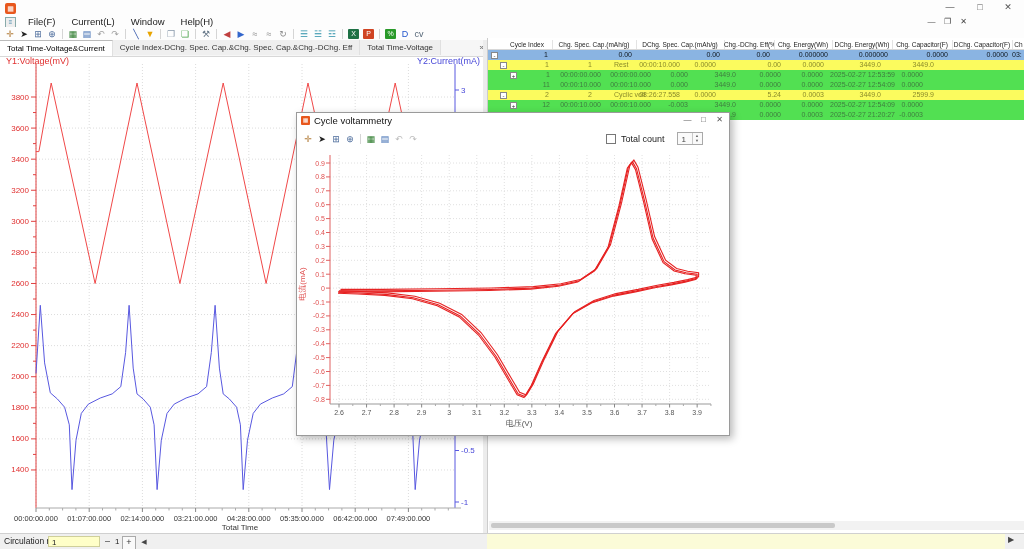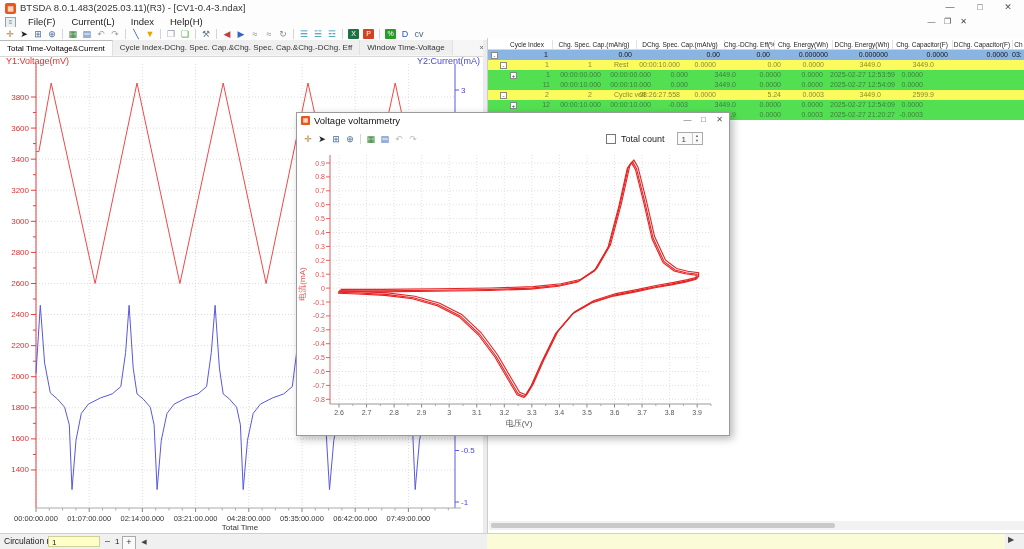--- a/index.html
+++ b/index.html
@@ -72,29 +72,28 @@
   #circ-prev{left:138px;top:1.5px;width:12px;height:12px;font-size:7px;line-height:12px;text-align:center;color:#444}
   #filterbar{left:487px;top:534px;width:518px;height:15px;background:#fbfbd8}
   #filter-next{left:1008px;top:535px;font-size:8px;color:#444}
   text{font-family:"Liberation Sans",sans-serif}
 </style>
 </head>
 <body>
 
 <div id="titlebar" class="abs">
   <div id="app-icon" class="abs">▦</div>
-  <div id="app-title" class="abs">BTSDA 8.0.1.483(2025.03.11)(R3) - [CV1-0.4-3.ndax]</div>
   <div class="winctl abs" style="right:62px">—</div>
   <div class="winctl abs" style="right:32px">□</div>
   <div class="winctl abs" style="right:4px">✕</div>
 </div>
 
 <div id="menubar" class="abs"></div>
 <div id="doc-icon" class="abs">≡</div>
-<div id="menu-items" class="abs"><span class="menu-item">File(F)</span><span class="menu-item">Current(L)</span><span class="menu-item">Index</span><span class="menu-item">Help(H)</span></div>
+<div id="menu-items" class="abs"><span class="menu-item">File(F)</span><span class="menu-item">Current(L)</span><span class="menu-item">Window</span><span class="menu-item">Help(H)</span></div>
 <div class="mdictl abs" style="right:86px">—</div>
 <div class="mdictl abs" style="right:70px">❐</div>
 <div class="mdictl abs" style="right:54px">✕</div>
 
 <div id="toolbar" class="abs">
     <div class="tb-icon" style="color: rgb(176, 122, 53);">✛</div>
     <div class="tb-icon" style="color: rgb(34, 34, 34);">➤</div>
     <div class="tb-icon" style="color: rgb(74, 106, 154);">⊞</div>
     <div class="tb-icon" style="color: rgb(74, 106, 154);">⊕</div>
     <div class="tsep"></div>
@@ -122,21 +121,21 @@
     <div class="tb-icon" style="color: rgb(42, 144, 168);">☲</div>
     <div class="tsep"></div>
     <div class="tb-box" style="background: rgb(30, 113, 69);">X</div>
     <div class="tb-box" style="background: rgb(208, 68, 35);">P</div>
     <div class="tsep"></div>
     <div class="tb-box" style="background: rgb(42, 154, 42);">%</div>
     <div class="tb-icon" style="color: rgb(34, 85, 204);">D</div>
     <div class="tb-icon" style="color: rgb(85, 102, 119);">cv</div>
   </div>
 
-<div id="tabbar" class="abs"><span class="tab active">Total Time-Voltage&amp;Current</span><span class="tab">Cycle Index-DChg. Spec. Cap.&amp;Chg. Spec. Cap.&amp;Chg.-DChg. Eff</span><span class="tab">Window Time-Voltage</span></div>
+<div id="tabbar" class="abs"><span class="tab active">Total Time-Voltage&amp;Current</span><span class="tab">Cycle Index-DChg. Spec. Cap.&amp;Chg. Spec. Cap.&amp;Chg.-DChg. Eff</span><span class="tab">Total Time-Voltage</span></div>
 <div id="tab-more" class="abs">»</div>
 <svg id="main-chart" class="abs" width="483" height="477">
     <line x1="36" y1="8" x2="36" y2="452" stroke="#dcdcdc" stroke-dasharray="1,2"></line>
     <line x1="89.2" y1="8" x2="89.2" y2="452" stroke="#dcdcdc" stroke-dasharray="1,2"></line>
     <line x1="142.4" y1="8" x2="142.4" y2="452" stroke="#dcdcdc" stroke-dasharray="1,2"></line>
     <line x1="195.60000000000002" y1="8" x2="195.60000000000002" y2="452" stroke="#dcdcdc" stroke-dasharray="1,2"></line>
     <line x1="248.8" y1="8" x2="248.8" y2="452" stroke="#dcdcdc" stroke-dasharray="1,2"></line>
     <line x1="302" y1="8" x2="302" y2="452" stroke="#dcdcdc" stroke-dasharray="1,2"></line>
     <line x1="355.20000000000005" y1="8" x2="355.20000000000005" y2="452" stroke="#dcdcdc" stroke-dasharray="1,2"></line>
     <line x1="408.40000000000003" y1="8" x2="408.40000000000003" y2="452" stroke="#dcdcdc" stroke-dasharray="1,2"></line>
@@ -358,21 +357,21 @@
       </div>
     </div>
   <div id="hscroll" class="abs">
     <div id="hscroll-thumb" class="abs"></div>
   </div>
 </div>
 
 <div id="cv-window" class="abs">
   <div id="cv-titlebar" class="abs">
     <div id="cv-icon" class="abs">▦</div>
-    <div id="cv-title" class="abs">Voltage voltammetry</div>
+    <div id="cv-title" class="abs">Cycle voltammetry</div>
     <div class="cvctl abs" style="right:34px">—</div>
     <div class="cvctl abs" style="right:18px">□</div>
     <div class="cvctl abs" style="right:2px">✕</div>
   </div>
   <div id="cv-toolbar" class="abs">
       <div class="tb-icon" style="color: rgb(176, 122, 53);">✛</div>
       <div class="tb-icon" style="color: rgb(34, 34, 34);">➤</div>
       <div class="tb-icon" style="color: rgb(74, 106, 154);">⊞</div>
       <div class="tb-icon" style="color: rgb(74, 106, 154);">⊕</div>
       <div class="tsep"></div>

